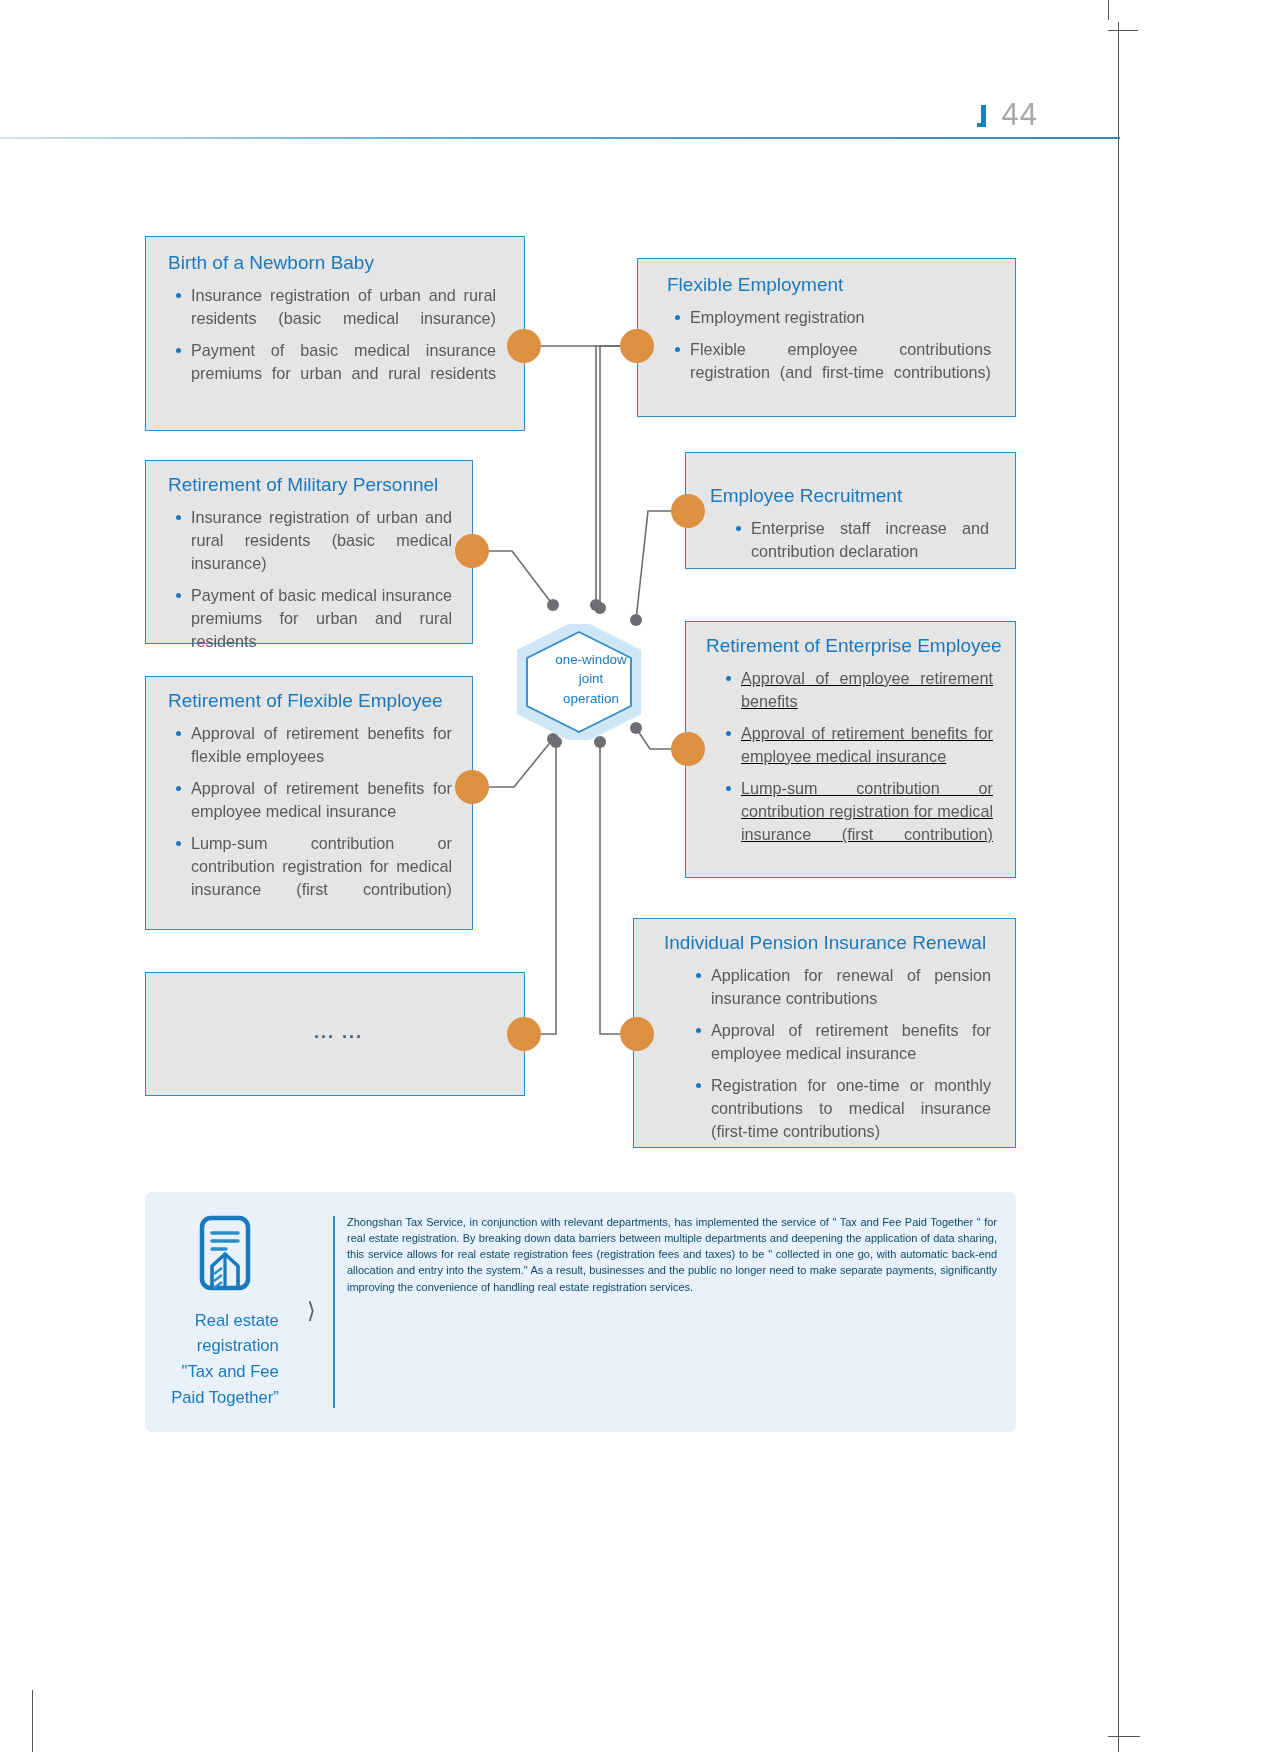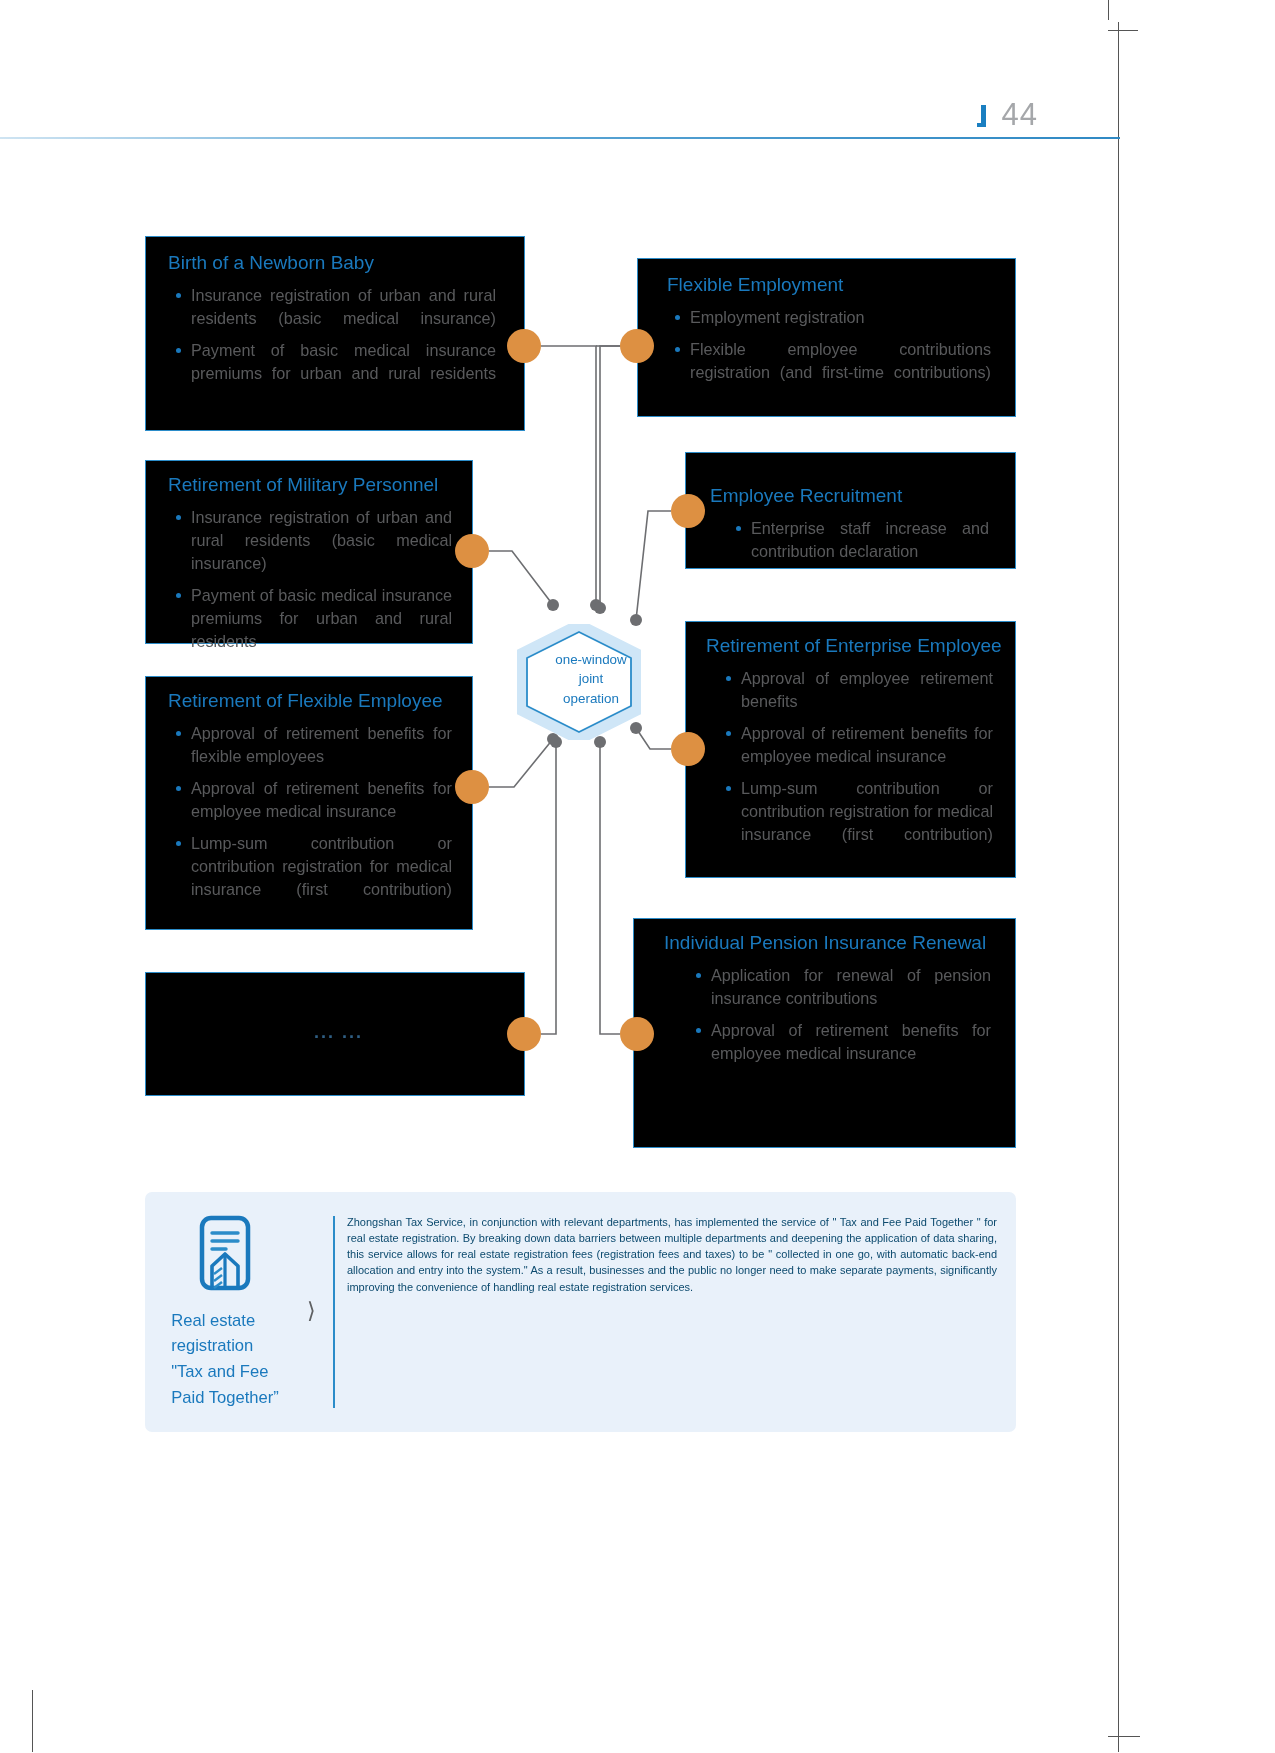--- a/index.html
+++ b/index.html
@@ -79,21 +79,21 @@
     width: 1275px;
     height: 1753px;
     pointer-events: none;
   }
   .diagram > * { pointer-events: auto; }
 
   
   .card {
     position: absolute;
     border: 1.6px solid #2b8cc9;
-    background: #000000;
+    background: #e5e5e5;
     box-sizing: border-box;
   }
   .card-title {
     color: #1a79bd;
     font-size: 19px;
     line-height: 1.25;
     white-space: nowrap;
   }
   .card ul {
     list-style: none;
@@ -207,21 +207,21 @@
     display: flex;
     flex-direction: column;
     align-items: center;
     justify-content: center;
   }
   .callout-icon { margin-bottom: 12px; }
   .callout-label {
     color: #1a79bd;
     font-size: 16.6px;
     line-height: 1.55;
-    text-align: left;
+    text-align: right;
     white-space: pre-line;
   }
   .callout-chevron {
     position: absolute;
     left: 162px;
     top: 108px;
     color: #5e6062;
     font-size: 22px;
     line-height: 1;
   }
@@ -343,20 +343,21 @@
 
 <div class="card" id="box-dots">
   <div class="dots-inner">... ...</div>
 </div>
 
 <div class="card" id="box-pension">
   <div class="card-title">Individual Pension Insurance Renewal</div>
   <ul style="margin-left:30px;">
     <li>Application for renewal of pension insurance contributions</li>
     <li>Approval of retirement benefits for employee medical insurance</li>
+    <li>Registration for one-time or monthly contributions to medical insurance (first-time contributions)</li>
   </ul>
 </div>
 
 <div class="node" id="node-a"></div>
 <div class="node" id="node-b"></div>
 <div class="node" id="node-c"></div>
 <div class="node" id="node-d"></div>
 <div class="node" id="node-e"></div>
 <div class="node" id="node-f"></div>
 <div class="node" id="node-g"></div>

